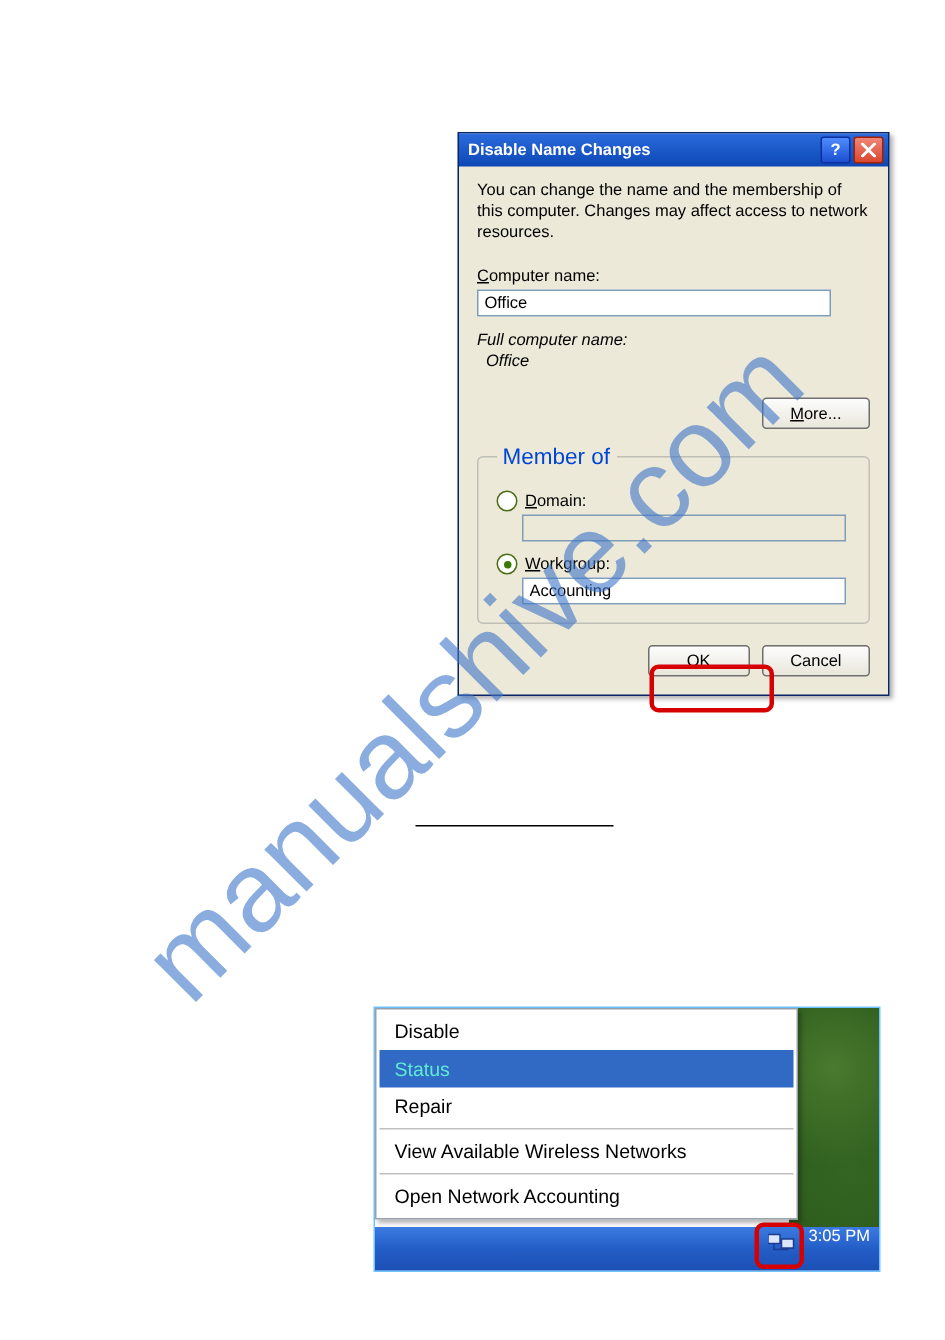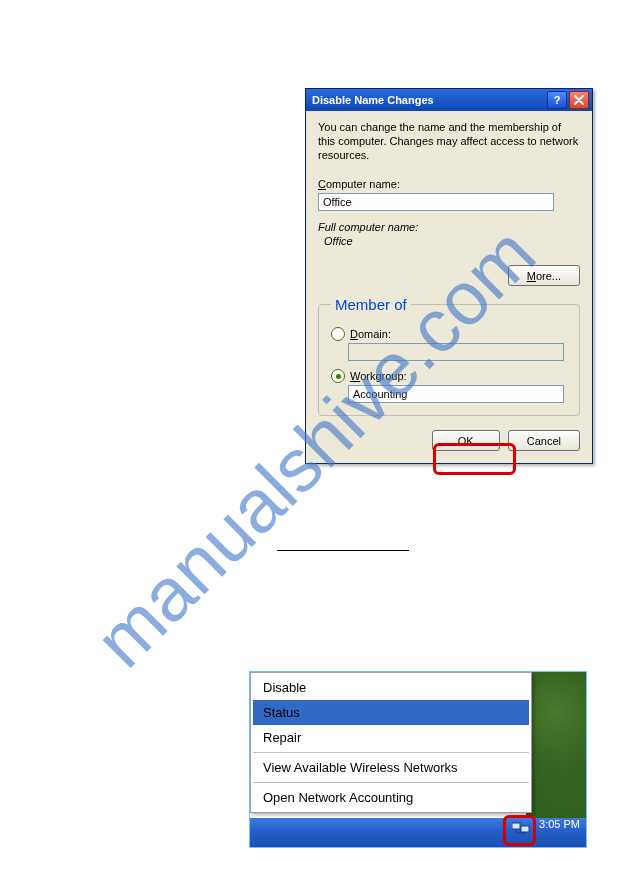--- a/index.html
+++ b/index.html
@@ -236,21 +236,21 @@
   }
   .menu-item {
     font-family: Tahoma, Arial, sans-serif;
     font-size:13px;
     padding: 5px 10px;
     color:#000000;
     position:relative;
   }
   .menu-item.selected {
     background:#316ac5;
-    color:#000000;
+    color:#5eead4;
   }
   .menu-sep {
     height:1px;
     background:#c0c0c0;
     margin:2px 0;
   }
 
 </style>
 </head>
 <body>

